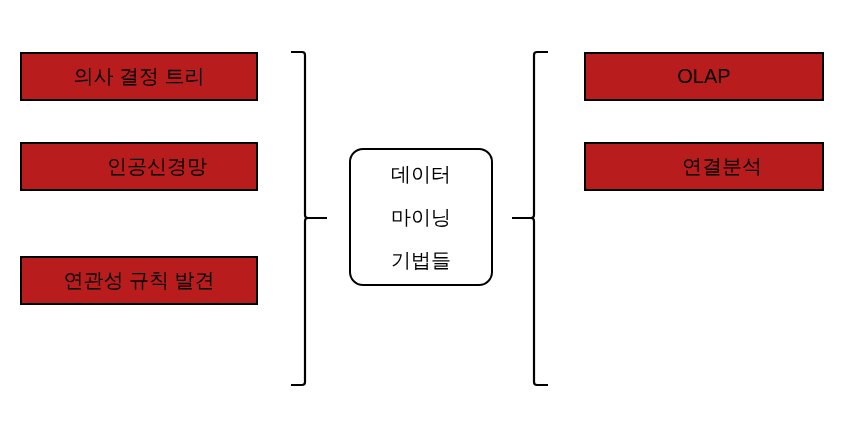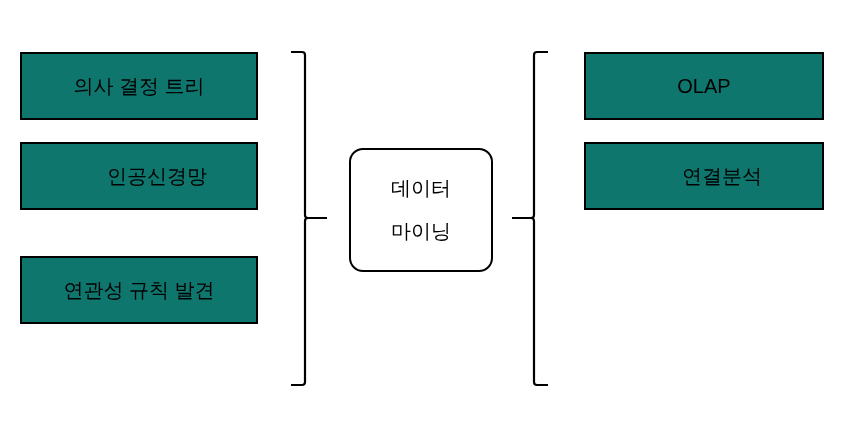--- a/index.html
+++ b/index.html
@@ -18,43 +18,43 @@
   .overlay {
     position: absolute;
     left: 0;
     top: 0;
     width: 841px;
     height: 441px;
     pointer-events: none;
   }
   .box {
     position: absolute;
-    height: 68px;
+    height: 49px;
     border: 2.5px solid #000000;
-    background: #0f766e;
+    background: #b91c1c;
     box-sizing: border-box;
     display: flex;
     align-items: center;
     justify-content: center;
     font-size: 20px;
     color: #000000;
     white-space: nowrap;
   }
   .col-left  { left: 20px;  width: 238px; }
   .col-right { left: 584px; width: 240px; }
   .r0 { top: 52px; }
   .r1 { top: 142px; padding-left: 36px; }
   .r2 { top: 232px; margin-top: 24px; }
   .r3 { top: 322px; }
   .center-box {
     position: absolute;
     left: 349px;
     top: 148px;
     width: 144px;
-    height: 124px;
+    height: 138px;
     border: 2.5px solid #000000;
     border-radius: 14px;
     background: #ffffff;
     box-sizing: border-box;
     display: flex;
     flex-direction: column;
     align-items: center;
     justify-content: center;
     font-size: 20px;
     line-height: 27px;
@@ -79,20 +79,21 @@
   <div class="box col-left r1">
     <span>인공신경망</span>
   </div>
   <div class="box col-left r2">
     <span>연관성 규칙 발견</span>
   </div>
 
   <div class="center-box">
     <div>데이터</div>
     <div>마이닝</div>
+    <div>기법들</div>
   </div>
 
   <div class="box col-right r1">
     <span>연결분석</span>
   </div>
   <div class="box col-right r0">
     <span>OLAP</span>
   </div>
 
 </div>

